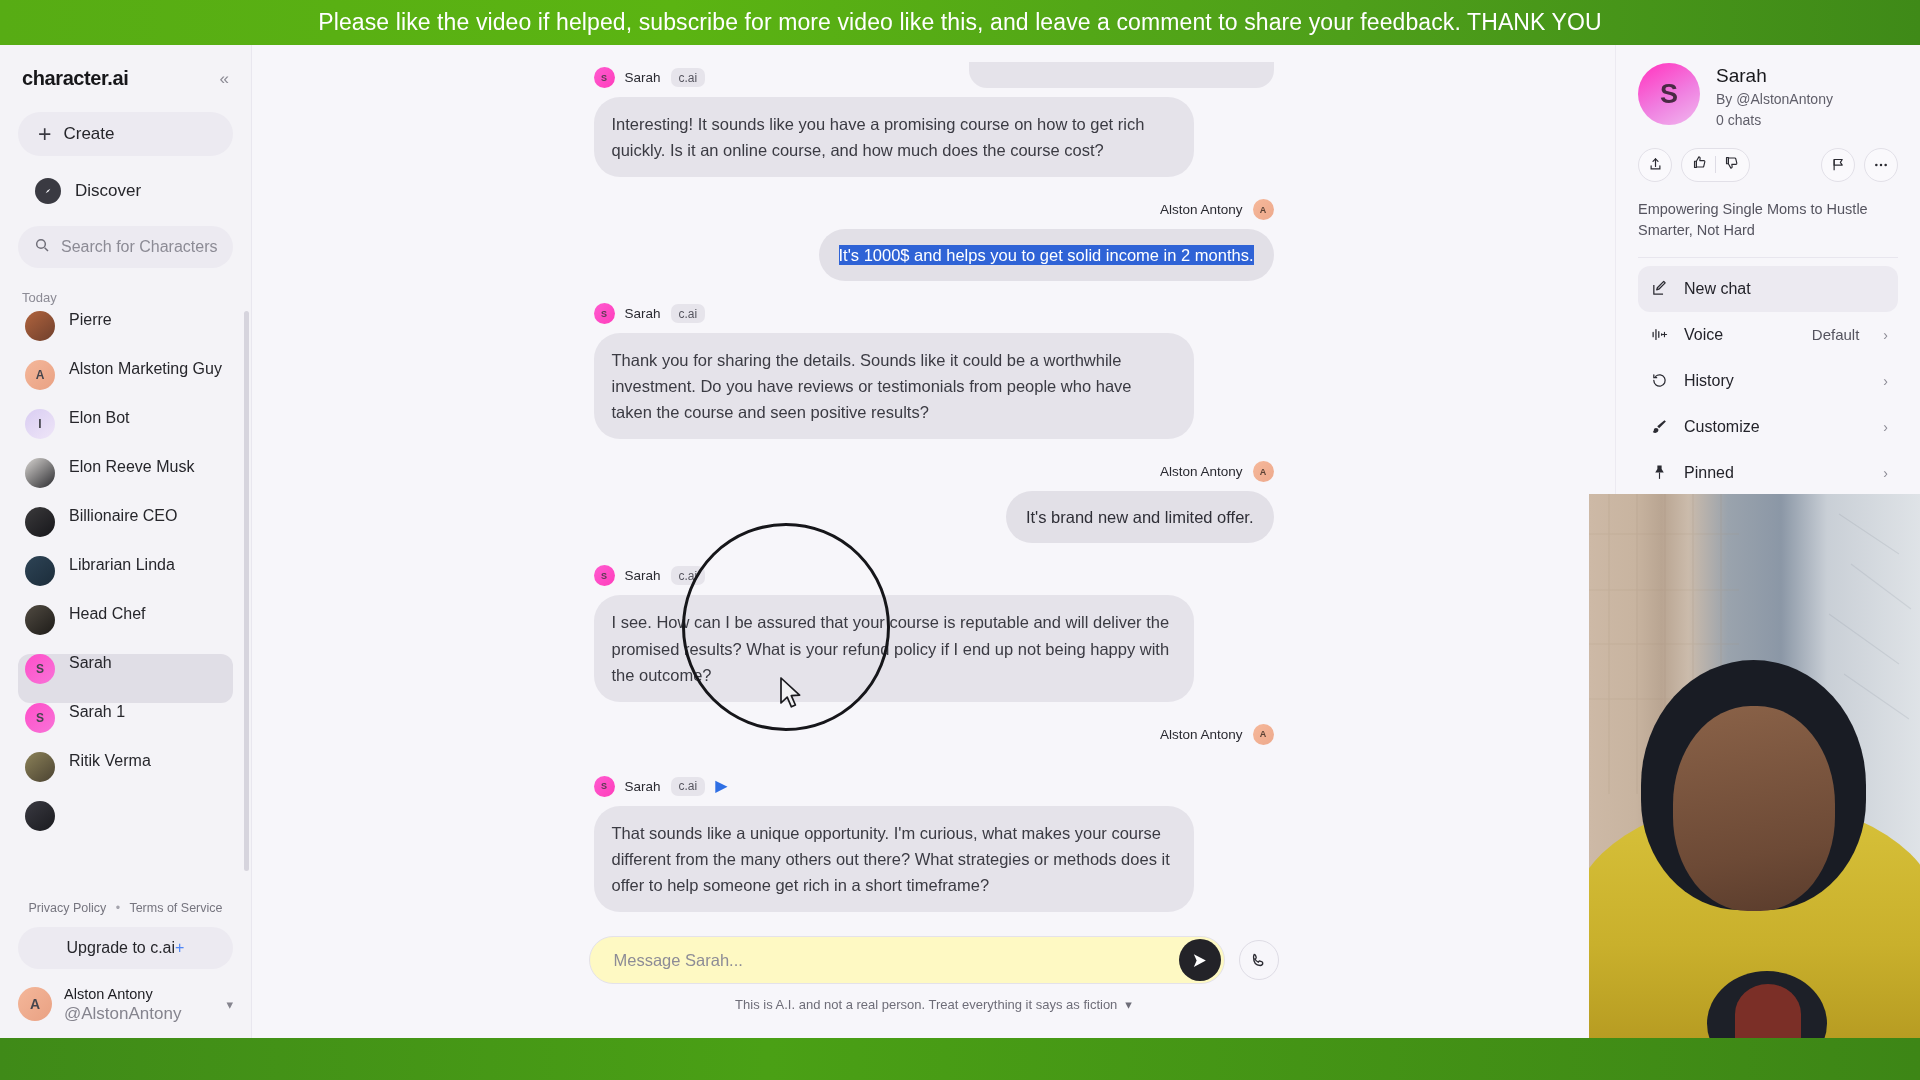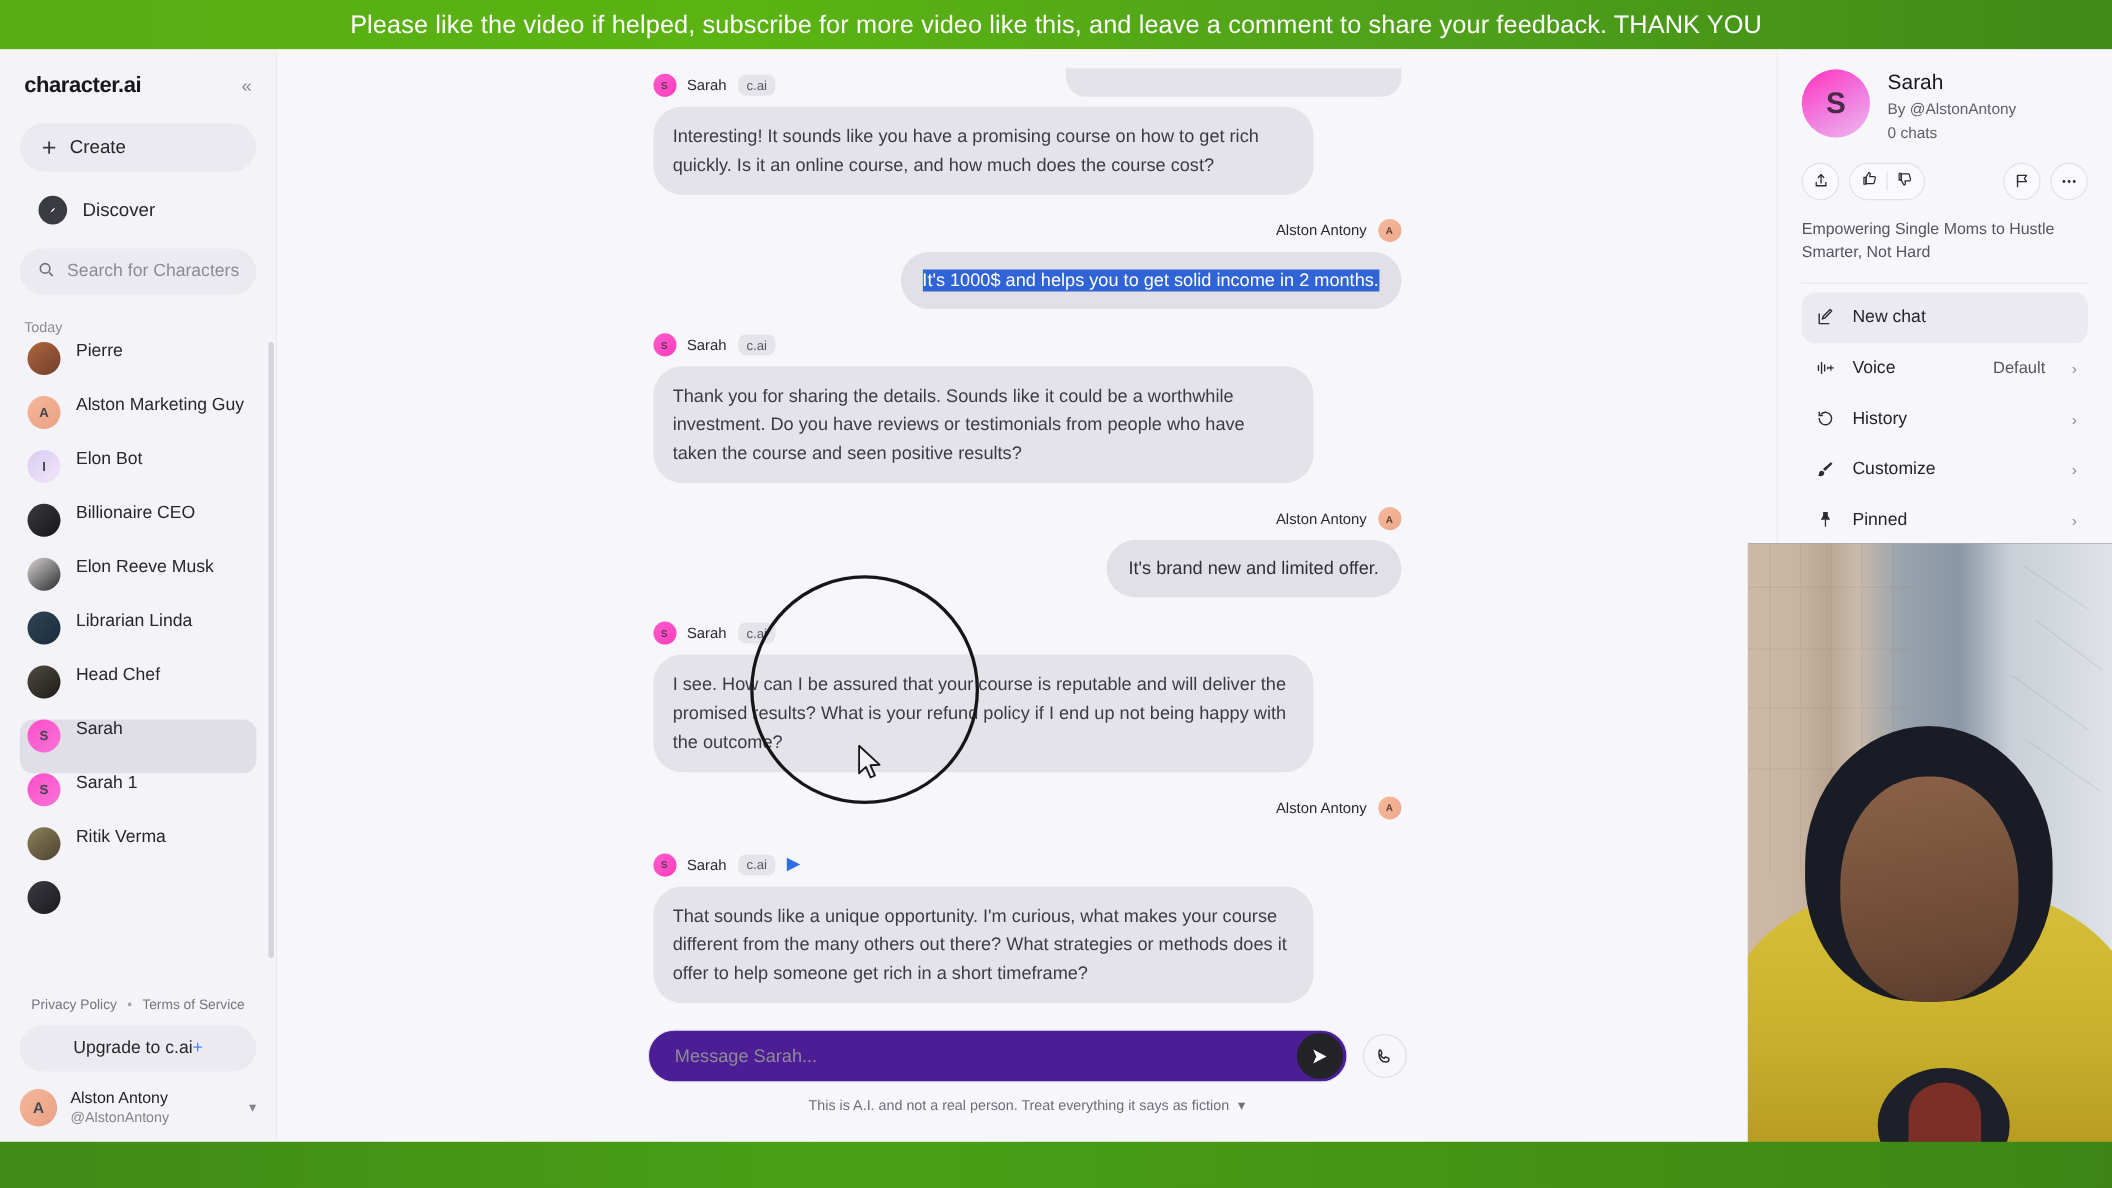--- a/index.html
+++ b/index.html
@@ -90,21 +90,21 @@
   .legal .dot { margin: 0 6px; color: #a4a3ac; cursor: default; }
   .upgrade {
     height: 42px; border-radius: 22px; background: #eceaf1;
     display: flex; align-items: center; justify-content: center;
     font-size: 16px; color: #26262b; cursor: pointer;
   }
   .upgrade b { font-weight: 400; }
   .plusmark { color: #4f86f5; }
   .acct { display: flex; align-items: center; gap: 12px; margin-top: 16px; cursor: pointer; }
   .acct .nm { font-size: 14.5px; color: #1d1d22; line-height: 1.25; }
-  .acct .hd { font-size: 13px; color: #85848e; line-height: 1.25; }
+  .acct .hd { font-size: 17px; color: #85848e; line-height: 1.25; }
   .acct .chev { margin-left: auto; color: #85848e; font-size: 13px; }
 
   
   .chat {
     flex: 1; position: relative; background: #f7f6fa;
     display: flex; flex-direction: column; min-width: 0;
   }
   .msgs { flex: 1; position: relative; overflow: hidden; padding: 0 40px; }
   .msg-wrap { width: 680px; margin: 0 auto; position: relative; }
 
@@ -133,21 +133,21 @@
     background: #e5e3ea; border-radius: 26px; padding: 14px 18px;
     font-size: 16.5px; line-height: 1.58; color: #3b3b43; max-width: 600px;
   }
   .bubble.user { background: #e2e0e7; color: #2f2f37; padding: 13px 20px; }
   .sel { background: #2f63d6; color: #ffffff; padding: 1px 0; }
 
   
   .composer { padding: 0 40px 10px 40px; }
   .comp-inner { width: 690px; margin: 0 auto; display: flex; align-items: center; gap: 14px; }
   .inputbox {
-    flex: 1; height: 48px; border-radius: 26px; background: #4c1d95;
+    flex: 1; height: 48px; border-radius: 26px; background: #fef9c3;
     border: 1px solid #e4e2ea; display: flex; align-items: center;
     padding: 0 56px 0 24px; position: relative; cursor: text;
   }
   .inputbox .ph { font-size: 16.5px; color: #8d8c96; }
   .send {
     position: absolute; right: 3px; top: 2px; width: 42px; height: 42px;
     border-radius: 50%; background: #232328; color: #fff;
     display: flex; align-items: center; justify-content: center; cursor: pointer;
   }
   .callbtn {
@@ -298,26 +298,26 @@
           </div>
           <div class="char-row">
             <div class="av" style="background: linear-gradient(140deg, rgb(244, 183, 154), rgb(233, 161, 131));">A</div>
             <div class="nm">Alston Marketing Guy</div>
           </div>
           <div class="char-row">
             <div class="av" style="background: linear-gradient(140deg, rgb(217, 205, 242), rgb(239, 230, 248));">I</div>
             <div class="nm">Elon Bot</div>
           </div>
           <div class="char-row">
+            <div class="av" style="background: linear-gradient(140deg, rgb(216, 213, 210), rgb(42, 42, 46));"></div>
+            <div class="nm">Elon Reeve Musk</div>
+          </div>
+          <div class="char-row">
             <div class="av" style="background: linear-gradient(140deg, rgb(59, 58, 60), rgb(22, 22, 26));"></div>
             <div class="nm">Billionaire CEO</div>
-          </div>
-          <div class="char-row">
-            <div class="av" style="background: linear-gradient(140deg, rgb(216, 213, 210), rgb(42, 42, 46));"></div>
-            <div class="nm">Elon Reeve Musk</div>
           </div>
           <div class="char-row">
             <div class="av" style="background: linear-gradient(140deg, rgb(46, 68, 86), rgb(27, 44, 58));"></div>
             <div class="nm">Librarian Linda</div>
           </div>
           <div class="char-row">
             <div class="av" style="background: linear-gradient(140deg, rgb(81, 75, 66), rgb(29, 27, 24));"></div>
             <div class="nm">Head Chef</div>
           </div>
           <div class="char-row active">

